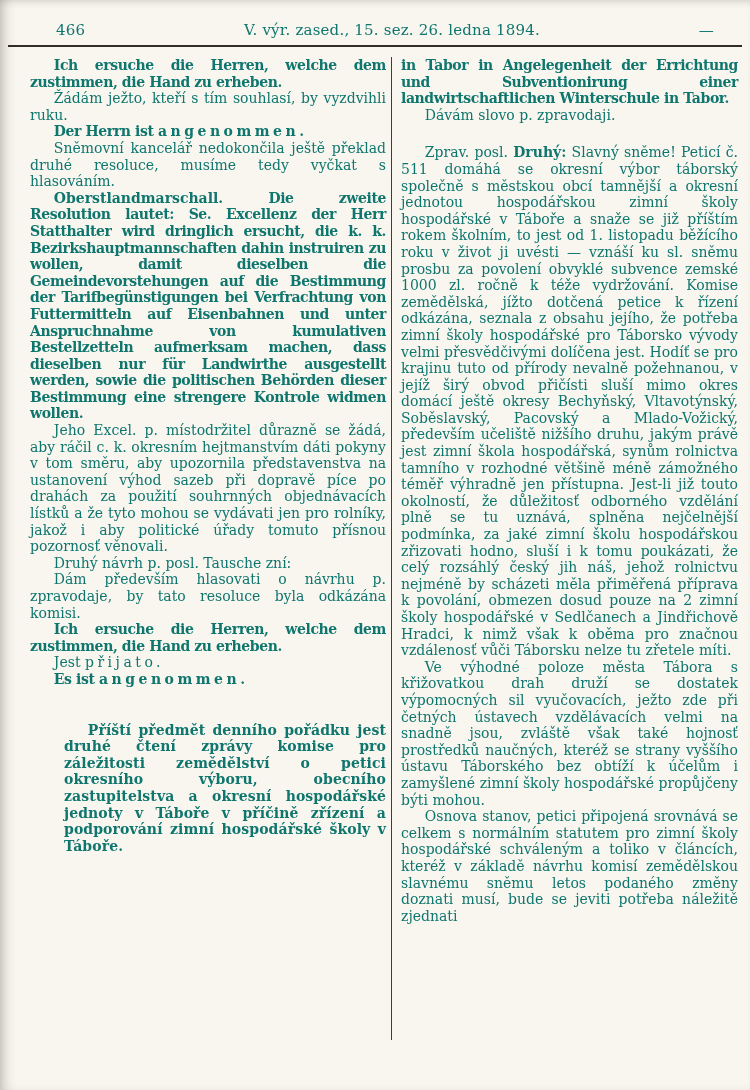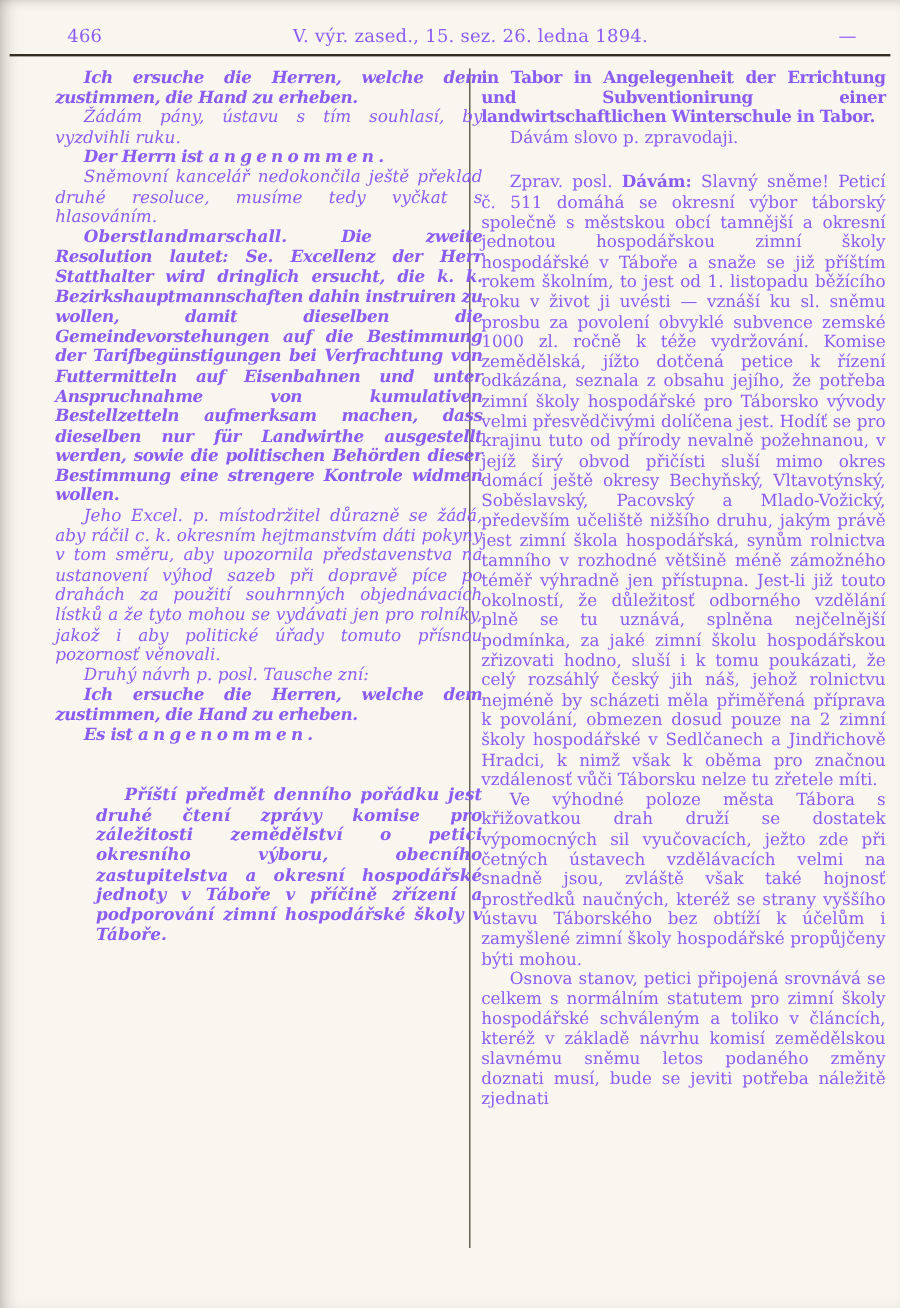--- a/index.html
+++ b/index.html
@@ -5,41 +5,41 @@
   html,body{margin:0;padding:0;}
   body{
     width:750px;height:1090px;overflow:hidden;
     background:#eceae3;
     font-family:"DejaVu Serif", serif;
   }
   .page{
     position:relative;width:750px;height:1090px;
     background:#f8f6ef;
     box-shadow:inset 10px 0 14px -8px rgba(60,55,45,.35), inset 0 6px 10px -6px rgba(60,55,45,.2);
-    color:#8b5cf6;
+    color:#0f766e;
   }
   .header{
     position:absolute;left:56px;right:36px;top:21px;
     display:flex;justify-content:space-between;align-items:baseline;
     font-size:15px;white-space:nowrap;letter-spacing:.2px;
   }
   .header .frak{font-weight:bold;letter-spacing:0;}
   .head-rule{
     position:absolute;left:8px;right:8px;top:45px;height:2px;
     background:#332d24;
   }
   .divider{
     position:absolute;left:391px;top:57px;height:983px;width:1.4px;
     background:#433c30;
   }
   .col{
     position:absolute;top:57px;
     font-size:14px;line-height:16.6px;text-align:justify;
   }
-  .col-left{left:46px;width:356px;font-style:italic;}
+  .col-left{left:30px;width:356px;}
   .col-right{left:401px;width:337px;}
   p{margin:0;text-indent:1.7em;}
   p.noind{text-indent:0;}
   .de{font-weight:bold;letter-spacing:-0.4px;}
   .b{font-weight:bold;}
   .sp{letter-spacing:3.5px;}
   .agenda{font-weight:bold;letter-spacing:.1px;}
   .gap-lg{margin-top:34px;margin-left:34px;}
   .gap-md{margin-top:21px;}
 </style>
@@ -51,45 +51,50 @@
   <div class="header">
     <span>466</span>
     <span>V. výr. zased., 15. sez. 26. ledna 1894.</span>
     <span>—</span>
   </div>
   <div class="head-rule"></div>
   <div class="divider"></div>
 
   <div class="col col-left">
     <p class="de">Ich ersuche die Herren, welche dem zustimmen, die Hand zu erheben.</p>
-    <p>Žádám pány, ústavu s tím souhlasí, by vyzdvihli ruku.</p>
+    <p>Žádám ježto, kteří s tím souhlasí, by vyzdvihli ruku.</p>
     <p>
       <span class="de">Der Herrn ist</span>
       <span class="de sp">angenommen.</span>
     </p>
     <p>Sněmovní kancelář nedokončila ještě překlad druhé resoluce, musíme tedy vyčkat s hlasováním.</p>
     <p>
       <span class="b">Oberstlandmarschall.</span>
       <span class="de">Die zweite Resolution lautet: Se. Excellenz der Herr Statthalter wird dringlich ersucht, die k. k. Bezirkshauptmannschaften dahin instruiren zu wollen, damit dieselben die Gemeindevorstehungen auf die Bestimmung der Tarifbegünstigungen bei Verfrachtung von Futtermitteln auf Eisenbahnen und unter Anspruchnahme von kumulativen Bestellzetteln aufmerksam machen, dass dieselben nur für Landwirthe ausgestellt werden, sowie die politischen Behörden dieser Bestimmung eine strengere Kontrole widmen wollen.</span>
     </p>
     <p>Jeho Excel. p. místodržitel důrazně se žádá, aby ráčil c. k. okresním hejtmanstvím dáti pokyny v tom směru, aby upozornila představenstva na ustanovení výhod sazeb při dopravě píce po drahách za použití souhrnných objednávacích lístků a že tyto mohou se vydávati jen pro rolníky, jakož i aby politické úřady tomuto přísnou pozornosť věnovali.</p>
     <p>Druhý návrh p. posl. Tausche zní:</p>
+    <p>Dám především hlasovati o návrhu p. zpravodaje, by tato resoluce byla odkázána komisi.</p>
     <p class="de">Ich ersuche die Herren, welche dem zustimmen, die Hand zu erheben.</p>
+    <p>
+      <span>Jest</span>
+      <span class="sp">přijato.</span>
+    </p>
     <p>
       <span class="de">Es ist</span>
       <span class="de sp">angenommen.</span>
     </p>
     <p class="agenda gap-lg">Příští předmět denního pořádku jest druhé čtení zprávy komise pro záležitosti zemědělství o petici okresního výboru, obecního zastupitelstva a okresní hospodářské jednoty v Táboře v příčině zřízení a podporování zimní hospodářské školy v Táboře.</p>
   </div>
 
   <div class="col col-right">
     <p class="de noind">in Tabor in Angelegenheit der Errichtung und Subventionirung einer landwirtschaftlichen Winterschule in Tabor.</p>
     <p>Dávám slovo p. zpravodaji.</p>
     <p class="gap-md">
       <span>Zprav. posl.</span>
-      <span class="b">Dávám:</span>
+      <span class="b">Druhý:</span>
       <span>Slavný sněme! Peticí č. 511 domáhá se okresní výbor táborský společně s městskou obcí tamnější a okresní jednotou hospodářskou zimní školy hospodářské v Táboře a snaže se již příštím rokem školním, to jest od 1. listopadu běžícího roku v život ji uvésti — vznáší ku sl. sněmu prosbu za povolení obvyklé subvence zemské 1000 zl. ročně k téže vydržování. Komise zemědělská, jížto dotčená petice k řízení odkázána, seznala z obsahu jejího, že potřeba zimní školy hospodářské pro Táborsko vývody velmi přesvědčivými dolíčena jest. Hodíť se pro krajinu tuto od přírody nevalně požehnanou, v jejíž širý obvod přičísti sluší mimo okres domácí ještě okresy Bechyňský, Vltavotýnský, Soběslavský, Pacovský a Mlado-Vožický, především učeliště nižšího druhu, jakým právě jest zimní škola hospodářská, synům rolnictva tamního v rozhodné většině méně zámožného téměř výhradně jen přístupna. Jest-li již touto okolností, že důležitosť odborného vzdělání plně se tu uznává, splněna nejčelnější podmínka, za jaké zimní školu hospodářskou zřizovati hodno, sluší i k tomu poukázati, že celý rozsáhlý český jih náš, jehož rolnictvu nejméně by scházeti měla přiměřená příprava k povolání, obmezen dosud pouze na 2 zimní školy hospodářské v Sedlčanech a Jindřichově Hradci, k nimž však k oběma pro značnou vzdálenosť vůči Táborsku nelze tu zřetele míti.</span>
     </p>
     <p>Ve výhodné poloze města Tábora s křižovatkou drah druží se dostatek výpomocných sil vyučovacích, ježto zde při četných ústavech vzdělávacích velmi na snadně jsou, zvláště však také hojnosť prostředků naučných, kteréž se strany vyššího ústavu Táborského bez obtíží k účelům i zamyšlené zimní školy hospodářské propůjčeny býti mohou.</p>
     <p>Osnova stanov, petici připojená srovnává se celkem s normálním statutem pro zimní školy hospodářské schváleným a toliko v článcích, kteréž v základě návrhu komisí zemědělskou slavnému sněmu letos podaného změny doznati musí, bude se jeviti potřeba náležitě zjednati</p>
   </div>
 
 </div>
 
 </body></html>

